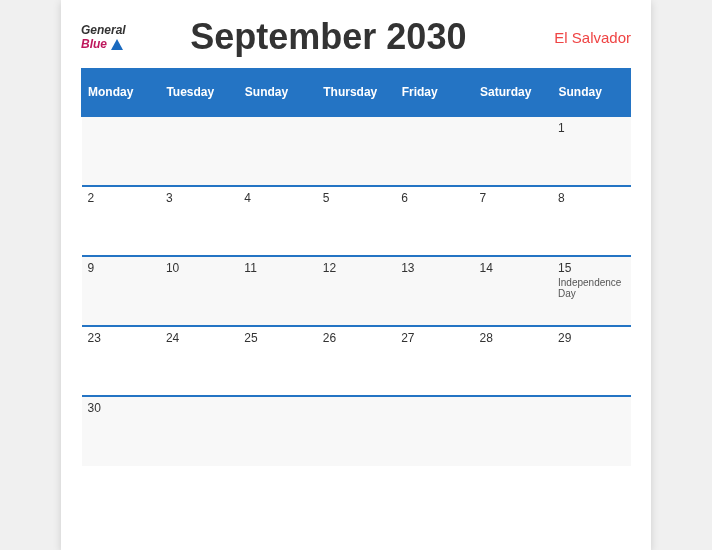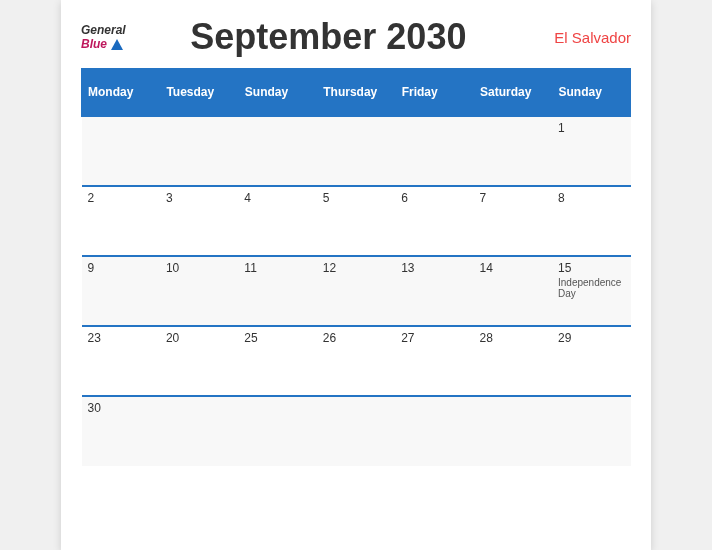--- a/index.html
+++ b/index.html
@@ -200,21 +200,21 @@
           <td>
             <span class="day-num">15</span>
             <span class="event-label">Independence Day</span>
           </td>
         </tr>
         <tr>
           <td>
             <span class="day-num">23</span>
           </td>
           <td>
-            <span class="day-num">20</span>
+            <span class="day-num">24</span>
           </td>
           <td>
             <span class="day-num">25</span>
           </td>
           <td>
             <span class="day-num">26</span>
           </td>
           <td>
             <span class="day-num">27</span>
           </td>

